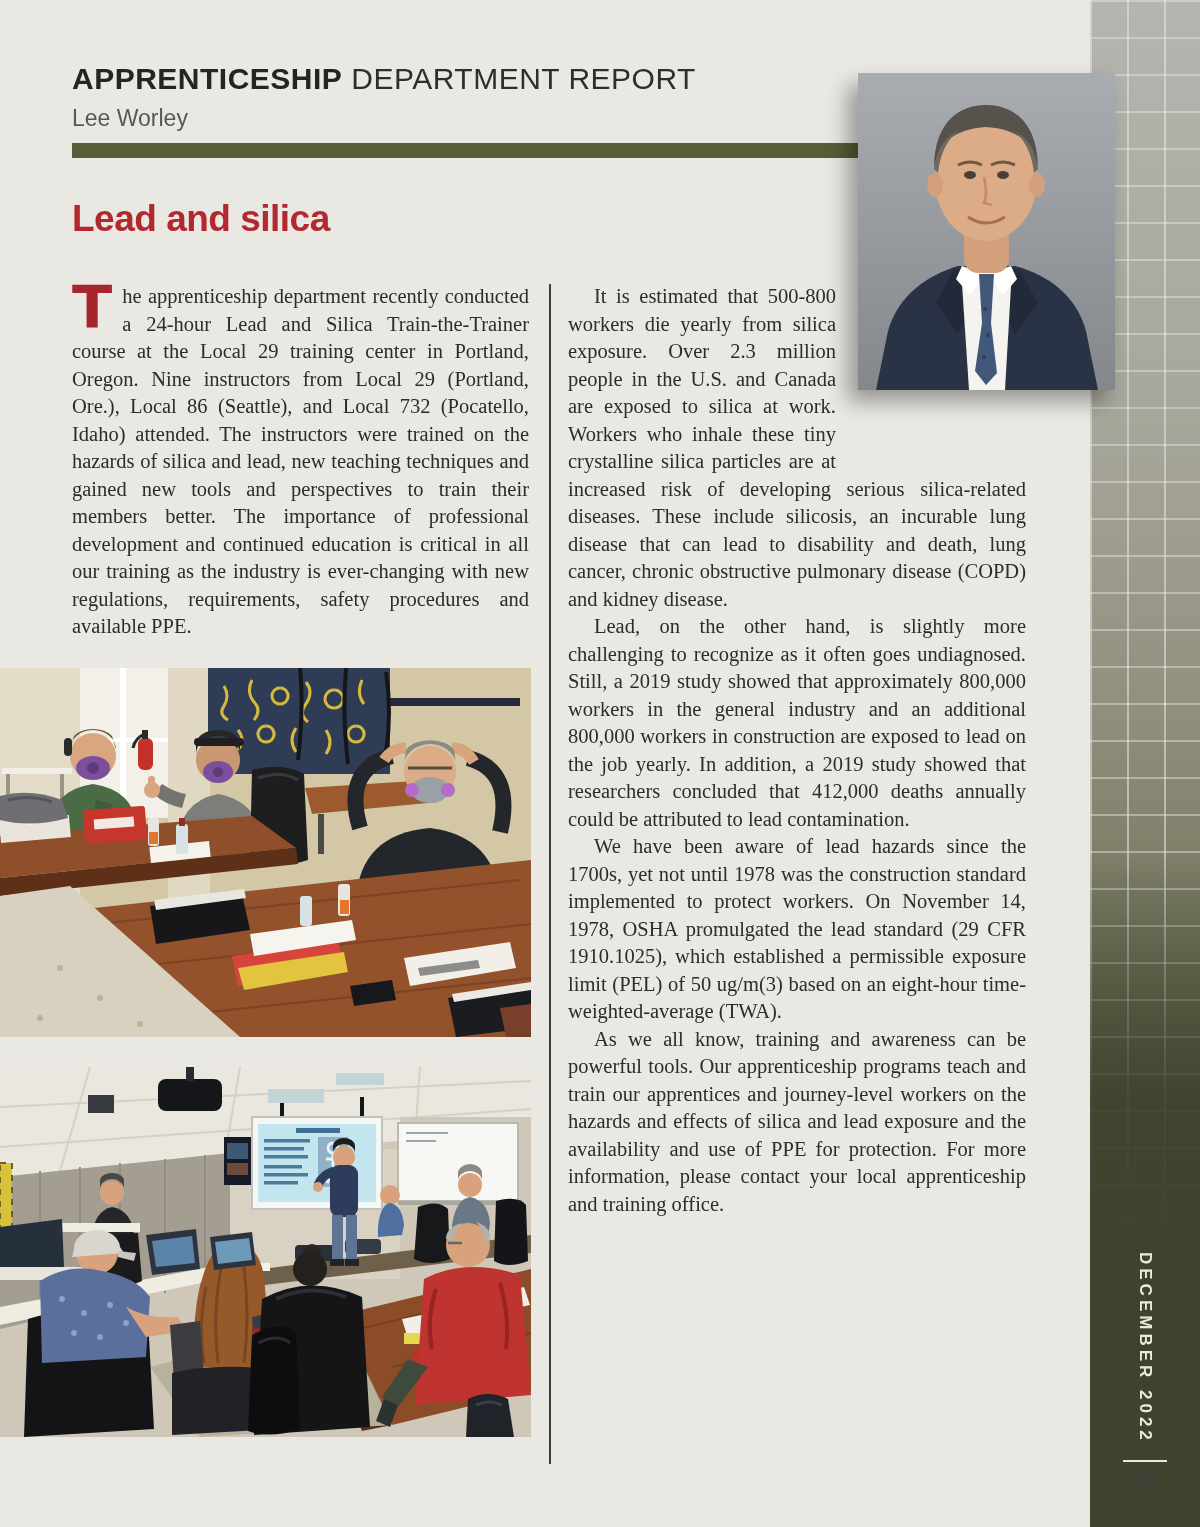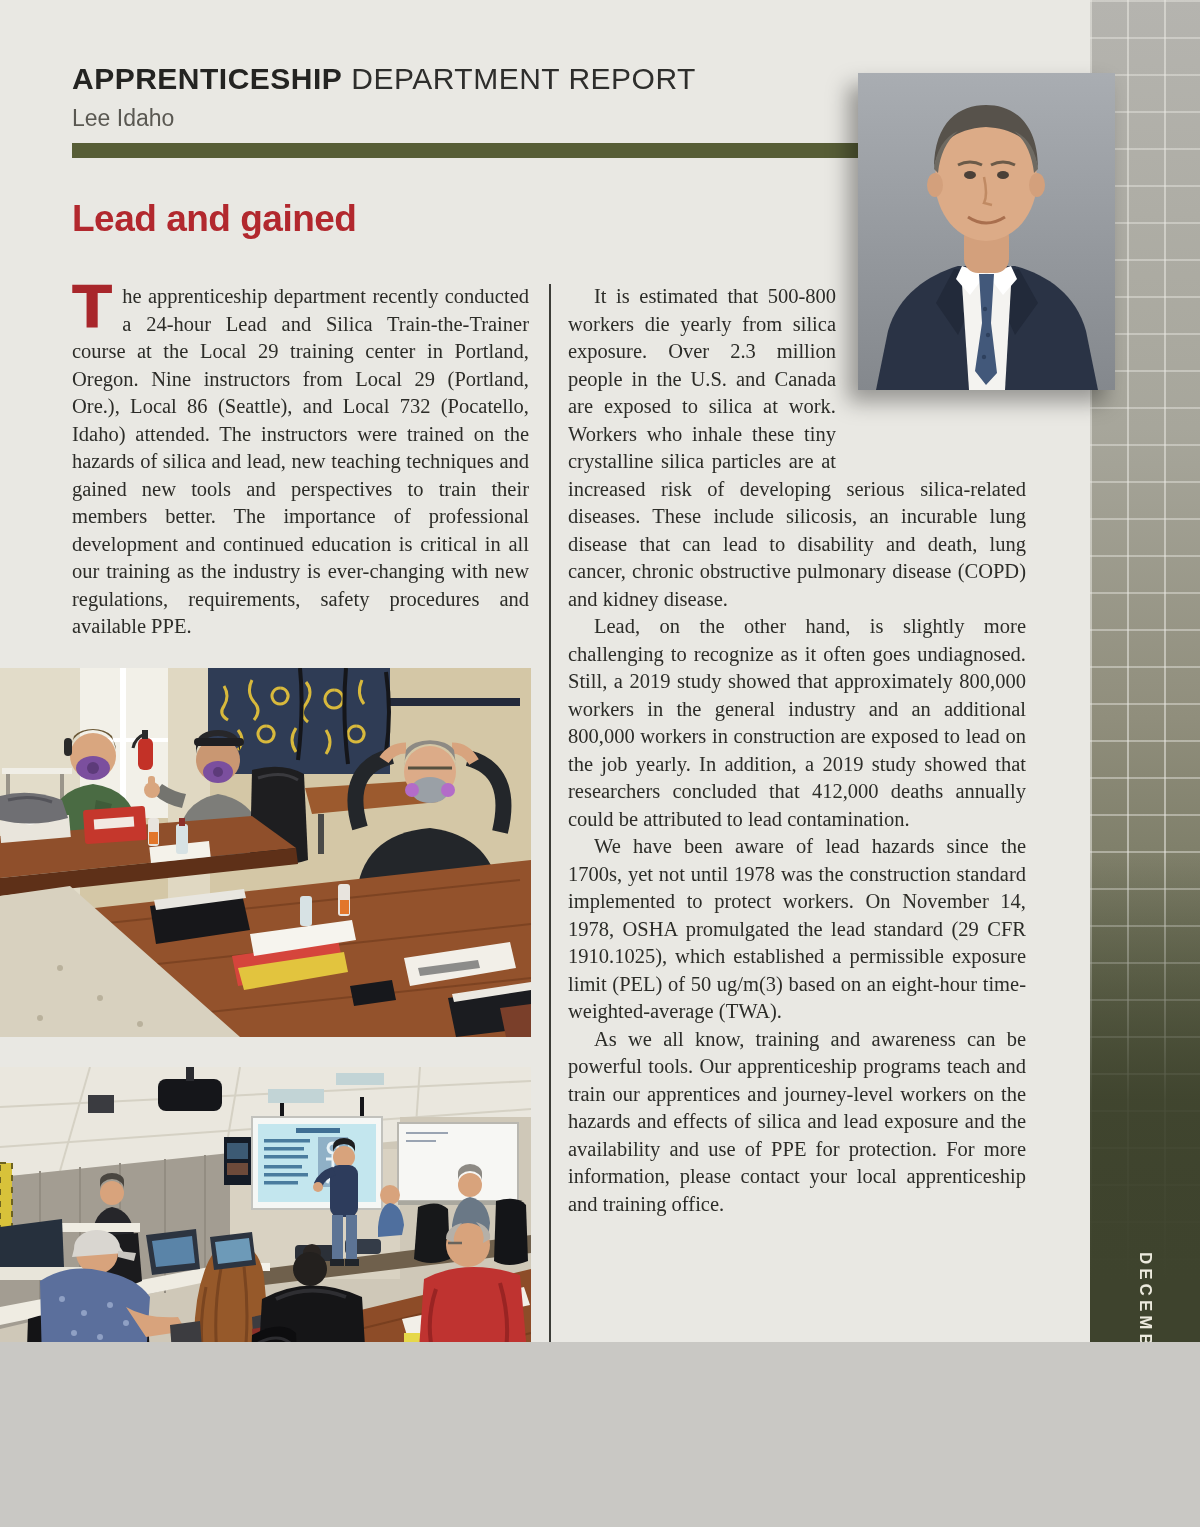--- a/index.html
+++ b/index.html
@@ -1,17 +1,17 @@
 <!DOCTYPE html>
 <html><head>
 <meta charset="utf-8">
 <style>
   html,body{margin:0;padding:0;background:#c9c8c4;}
   .page{
-    position:relative;width:1200px;height:1342px;margin:0 auto;
+    position:relative;width:1200px;height:1527px;margin:0 auto;
     background:#e9e8e3;overflow:hidden;
     font-family:"Liberation Serif", serif;color:#2c2c28;
   }
   
   .grid-band{
     position:absolute;left:1090px;top:0;width:110px;height:1527px;
     background:
       linear-gradient(to bottom, rgba(62,67,45,0) 0%, rgba(62,67,45,0) 56%, rgba(62,67,45,.92) 72%, #3e432d 84%),
       repeating-linear-gradient(to right, rgba(233,232,226,.55) 0 2px, rgba(0,0,0,0) 2px 37px),
       repeating-linear-gradient(to bottom, rgba(233,232,226,.45) 0 2px, rgba(0,0,0,0) 2px 37px),
@@ -71,23 +71,23 @@
 </head>
 <body>
 
 <div class="page">
 
   <div class="grid-band"></div>
 
   <div class="kicker">
     <span class="bold">APPRENTICESHIP</span><span class="light"> DEPARTMENT REPORT</span>
   </div>
-  <div class="author">Lee Idaho</div>
+  <div class="author">Lee Worley</div>
   <div class="rule-bar"></div>
-  <div class="headline">Lead and gained</div>
+  <div class="headline">Lead and silica</div>
 
   <div class="col-rule"></div>
 
   <div class="col col1">
     <p><span class="dropcap">T</span><span>he apprenticeship department recently conducted a 24-hour Lead and Silica Train-the-Trainer course at the Local 29 training center in Portland, Oregon. Nine instructors from Local 29 (Portland, Ore.), Local 86 (Seattle), and Local 732 (Pocatello, Idaho) attended. The instructors were trained on the hazards of silica and lead, new teaching techniques and gained new tools and perspectives to train their members better. The importance of professional development and continued education is critical in all our training as the industry is ever-changing with new regulations, requirements, safety procedures and available PPE.</span></p>
   </div>
 
   <div class="col col2">
     <div class="portrait-spacer"></div>
     <p class="indent">It is estimated that 500-800 workers die yearly from silica exposure. Over 2.3 million people in the U.S. and Canada are exposed to silica at work. Workers who inhale these tiny crystalline silica particles are at increased risk of developing serious silica-related diseases. These include silicosis, an incurable lung disease that can lead to disability and death, lung cancer, chronic obstructive pulmonary disease (COPD) and kidney disease.</p>

